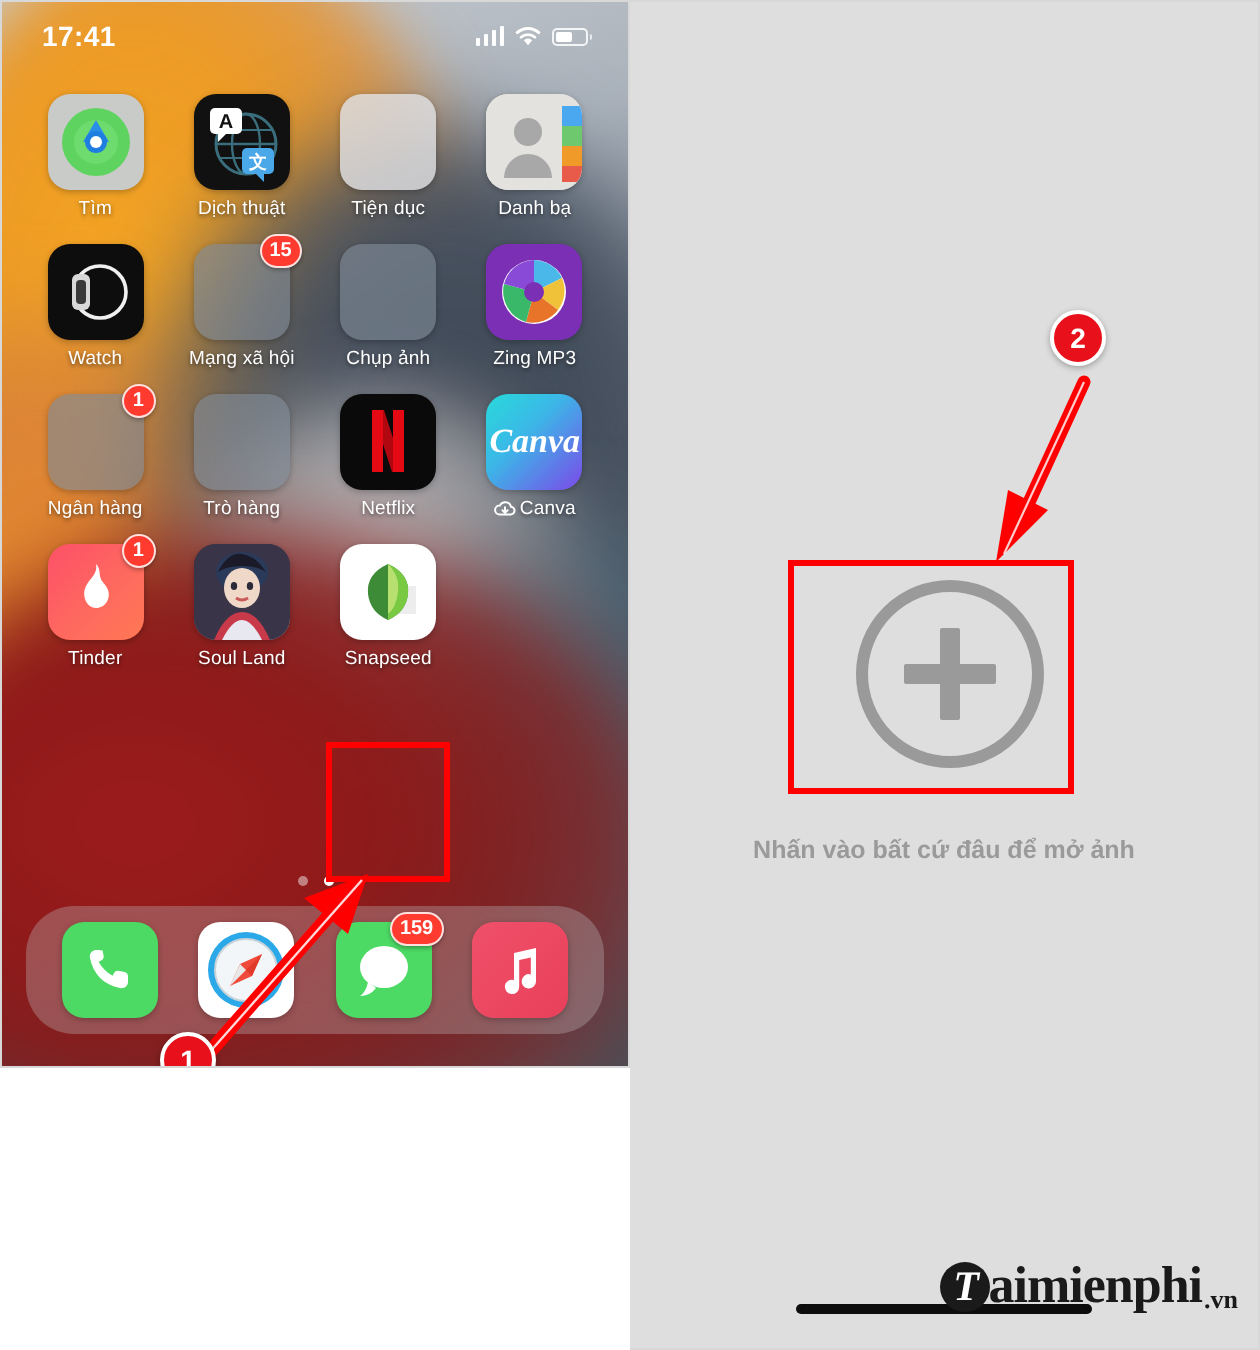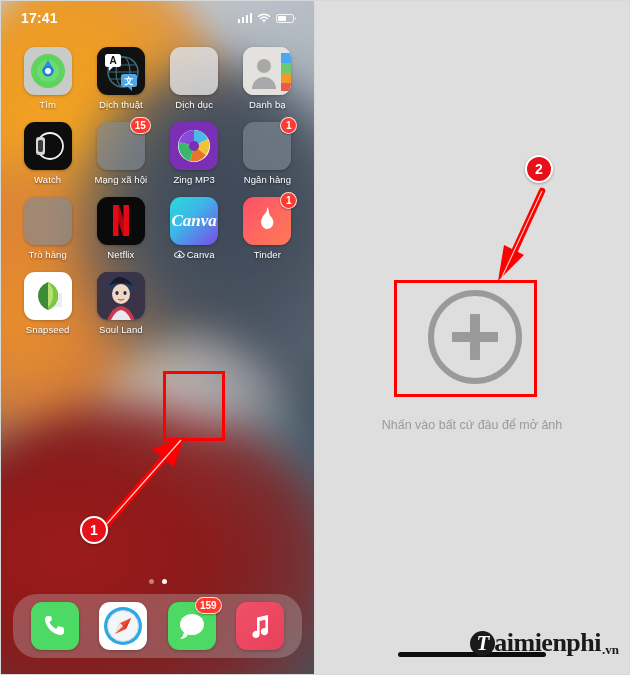--- a/index.html
+++ b/index.html
@@ -7,21 +7,21 @@
     width:630px; height:675px;
     font-family:"Liberation Sans", sans-serif;
     background:#ffffff;
     overflow:hidden;
     position:relative;
   }
   .screens { display:flex; width:630px; height:675px; }
 
   
   .phone-left {
-    position:relative; width:315px; height:675px;
+    position:relative; width:315px; height:534px;
     overflow:hidden;
     border:1px solid #d8d8d8;
     background:#55606e;
   }
   .wallpaper { position:absolute; inset:0; overflow:hidden; }
   .wp-base {
     position:absolute; inset:0;
     background:
       linear-gradient(160deg, #c9cdd2 0%, #aab2bb 25%, #6d7886 48%, #3f4a58 70%, #4a4f58 100%);
   }
@@ -157,21 +157,21 @@
   }
   .ss-header {
     position:relative; height:62px; display:flex; align-items:center;
     justify-content:space-between; padding:0 18px;
   }
   .ss-title { font-size:14px; color:#4a4a4a; letter-spacing:0.8px; }
   .kebab { display:flex; flex-direction:column; gap:3px; padding:6px 8px; cursor:pointer; }
   .kebab i { width:3.5px; height:3.5px; border-radius:50%; background:#7a7a7a; display:block; }
   .ss-body {
     position:absolute; top:62px; left:0; right:0; bottom:0;
-    display:flex; flex-direction:column; align-items:center;
+    display:flex; flex-direction:column; align-items:center;font-weight:bold;
   }
   .plus-hl {
     position:absolute; left:79px; top:217px; width:143px; height:117px;
     border:3px solid #ff0000; z-index:6;
   }
   .plus-circle {
     position:absolute; left:113px; top:227px;
     width:94px; height:94px; border-radius:50%;
     border:6px solid #9a9a9a; z-index:5;
     display:flex; align-items:center; justify-content:center;
@@ -287,21 +287,21 @@
               <span style="background:#f0913a"></span>
               <span style="background:#2b2b33"></span>
             <span style="background:#1a1a1a"></span>
               <span style="background:#6ed36e"></span>
               <span style="background:#f08a2a"></span>
             <span></span>
               <span></span>
               <span></span>
           </div>
         </div>
-        <div class="label">Dịch dục</div>
+        <div class="label">Tiện dục</div>
       </div>
 
       <div class="app">
         <div class="icon-wrap">
           <div class="icon" style="background:#e8e6e2;">
             <svg width="48" height="48" viewBox="0 0 48 48">
               <rect x="0" y="0" width="48" height="48" fill="#e4e2de"></rect>
               <rect x="38" y="6" width="10" height="10" fill="#4aa8f0"></rect>
               <rect x="38" y="16" width="10" height="10" fill="#6ec96e"></rect>
               <rect x="38" y="26" width="10" height="10" fill="#f09a2a"></rect>
@@ -339,20 +339,36 @@
               <span style="background:#2b86e8"></span>
             <span></span>
               <span></span>
               <span></span>
           </div>
           <div class="badge">15</div>
         </div>
         <div class="label">Mạng xã hội</div>
       </div>
 
+      <div class="app">
+        <div class="icon-wrap">
+          <div class="icon folder">
+            <span style="background:#e8d84a"></span>
+              <span style="background:#4ab8e8"></span>
+              <span style="background:#d8e4ea"></span>
+            <span style="background:#f0b8c8"></span>
+              <span style="background:#1a1a1a"></span>
+              <span style="background:#2b2b33"></span>
+            <span style="background:#8ac2d8"></span>
+              <span></span>
+              <span></span>
+          </div>
+        </div>
+        <div class="label">Chụp ảnh</div>
+      </div>
 
 
       <div class="app">
         <div class="icon-wrap">
           <div class="icon" style="background:#7b2fb5;">
             <svg width="36" height="36" viewBox="0 0 36 36">
               <circle cx="18" cy="18" r="16" fill="#fff"></circle>
               <path d="M18 2 A16 16 0 0 1 32 11 L18 18 Z" fill="#4ab8e8"></path>
               <path d="M32 11 A16 16 0 0 1 30 27 L18 18 Z" fill="#f0c23a"></path>
               <path d="M30 27 A16 16 0 0 1 14 33 L18 18 Z" fill="#e8742a"></path>
@@ -432,34 +448,20 @@
       <div class="app">
         <div class="icon-wrap">
           <div class="icon" style="background:linear-gradient(135deg,#fd5068 0%,#fe6b5e 60%,#ff7854 100%);">
             <svg width="24" height="30" viewBox="0 0 24 30">
               <path d="M12 1c1 5-3 7-5 11-2.5 5 .5 11 5 11s7.5-4.5 6-9c-1-3-3.5-4-4-7-.3-2 0-4-2-6z" fill="#fff"></path>
             </svg>
           </div>
           <div class="badge">1</div>
         </div>
         <div class="label">Tinder</div>
-      </div>
-
-      <div class="app">
-        <div class="icon-wrap">
-          <div class="icon" style="background:#fff;">
-            <svg width="34" height="34" viewBox="0 0 34 34">
-              <rect x="15" y="14" width="16" height="14" fill="#ededed"></rect>
-              <path d="M17 3 q11 5 10 15 -1 9-10 13 -9-4-10-13 -1-10 10-15z" fill="#3d8b37"></path>
-              <path d="M17 3 q11 5 10 15 -1 9-10 13z" fill="#7ac943"></path>
-              <path d="M17 3 q6 6 5 14 -1 8-5 11z" fill="#b8e070"></path>
-            </svg>
-          </div>
-        </div>
-        <div class="label">Snapseed</div>
       </div>
 
       <div class="app">
         <div class="icon-wrap">
           <div class="icon" style="background:linear-gradient(160deg,#2a2838 0%,#4a3a48 40%,#b8c8d8 100%);">
             <svg width="48" height="48" viewBox="0 0 48 48">
               <rect width="48" height="48" fill="#3a3448"></rect>
               <ellipse cx="24" cy="14" rx="13" ry="10" fill="#2a3a5a"></ellipse>
               <ellipse cx="24" cy="22" rx="9" ry="10" fill="#f0d8c8"></ellipse>
               <path d="M12 14 q5-10 12-9 t12 9 q-4-3-12-3 t-12 3z" fill="#1a1a28"></path>
@@ -467,20 +469,34 @@
               <ellipse cx="28" cy="21" rx="1.6" ry="2" fill="#2a2a3a"></ellipse>
               <path d="M21 27 q3 2 6 0" stroke="#c85a5a" stroke-width="1.4" fill="none"></path>
               <path d="M10 48 q6-14 14-14 t14 14z" fill="#c83a4a"></path>
               <path d="M14 48 q5-10 10-10 t10 10z" fill="#e8e8f0"></path>
             </svg>
           </div>
         </div>
         <div class="label">Soul Land</div>
       </div>
 
+      <div class="app">
+        <div class="icon-wrap">
+          <div class="icon" style="background:#fff;">
+            <svg width="34" height="34" viewBox="0 0 34 34">
+              <rect x="15" y="14" width="16" height="14" fill="#ededed"></rect>
+              <path d="M17 3 q11 5 10 15 -1 9-10 13 -9-4-10-13 -1-10 10-15z" fill="#3d8b37"></path>
+              <path d="M17 3 q11 5 10 15 -1 9-10 13z" fill="#7ac943"></path>
+              <path d="M17 3 q6 6 5 14 -1 8-5 11z" fill="#b8e070"></path>
+            </svg>
+          </div>
+        </div>
+        <div class="label">Snapseed</div>
+      </div>
+
       <div></div>
     </div>
 
     <div class="hl-box" style="left:162px; top:370px; width:62px; height:70px;"></div>
 
     <svg class="arrow-svg" style="left:85px; top:432px;" width="115" height="105" viewBox="0 0 115 105">
       <path d="M18 94 L88 14" stroke="#ff0000" stroke-width="7" stroke-linecap="round"></path>
       <path d="M98 4 L66 16 L88 34 Z" fill="#ff0000"></path>
       <path d="M18 94 L95 7" stroke="#ffffff" stroke-width="1.2" fill="none" opacity="0.85"></path>
     </svg>

